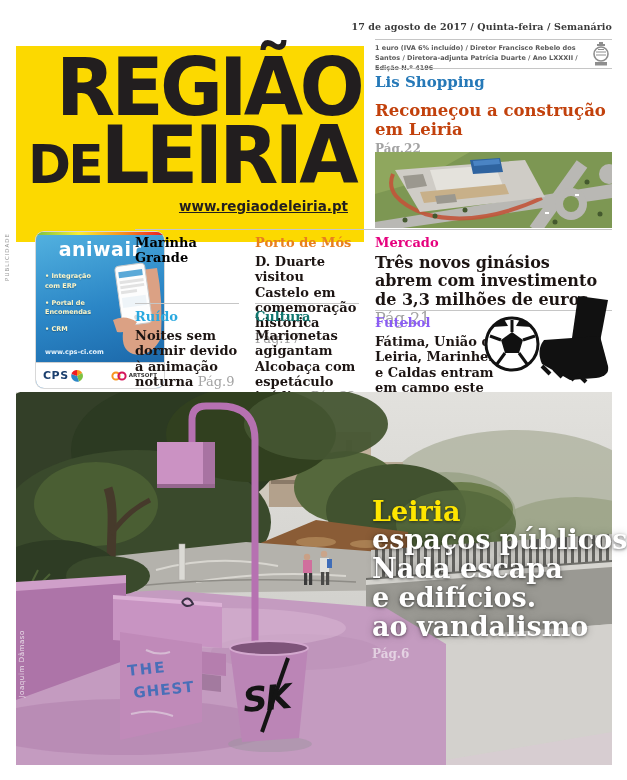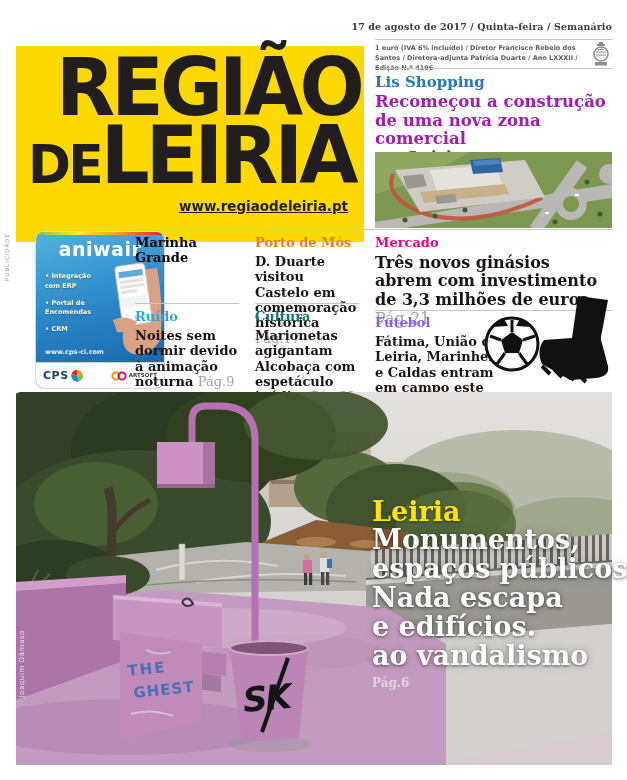--- a/index.html
+++ b/index.html
@@ -16,21 +16,21 @@
   .masthead{position:absolute;left:16px;top:46px;width:348px;height:196px;background:#fcd900;}
   .mh-line1{position:absolute;left:40px;top:2px;font:bold 80px/1 "DejaVu Sans","Liberation Sans",sans-serif;
             color:#221e1f;letter-spacing:-4px;transform:scaleX(.96);transform-origin:left top;white-space:nowrap;}
   .mh-line2{position:absolute;left:12px;top:70px;display:flex;align-items:baseline;transform:scaleX(.96);transform-origin:left top;}
   .mh-de{font:bold 54px/1 "DejaVu Sans",sans-serif;color:#221e1f;letter-spacing:-3px;}
   .mh-leiria{font:bold 80px/1 "DejaVu Sans",sans-serif;color:#221e1f;letter-spacing:-4px;}
   .mh-site{position:absolute;right:16px;top:154px;font:bold 13.5px/1 "DejaVu Sans",sans-serif;color:#221e1f;text-decoration:underline;}
   
   .lead{position:absolute;left:375px;top:74px;width:240px;}
   .lead .kick{font:bold 15px/1.15 "DejaVu Serif",serif;color:#2679b8;}
-  .lead .hl{font:bold 16.5px/1.12 "DejaVu Serif",serif;color:#a21caf;margin-top:2px;}
+  .lead .hl{font:bold 16.5px/1.12 "DejaVu Serif",serif;color:#c2410c;margin-top:11px;}
   .pageref{color:#a3a3a3;font-weight:normal;}
   .lead .pref{font:bold 12px/1 "DejaVu Serif",serif;color:#a3a3a3;margin-top:4px;}
   
   .story .kick{font:bold 13px/1.15 "DejaVu Serif",serif;}
   .story .blurb{font:bold 13px/1.18 "DejaVu Serif",serif;color:#1c1412;margin-top:3px;}
   .story.big .blurb{font-size:16px;line-height:1.16;}
   
   .vtext{position:absolute;writing-mode:vertical-rl;transform:rotate(180deg);
          font:5.5px "DejaVu Sans",sans-serif;color:#9a9a9a;letter-spacing:1px;}
   .photocredit{position:absolute;writing-mode:vertical-rl;transform:rotate(180deg);
@@ -80,21 +80,20 @@
       <span class="mh-de">DE</span>
         <span class="mh-leiria">LEIRIA</span>
     </div>
     <div class="mh-site">www.regiaodeleiria.pt</div>
   </div>
 
   <div class="lead">
     <div class="kick">Lis Shopping</div>
     <div class="hl">
       <div>Recomeçou a construção</div>
-      <div>de uma nova zona comercial</div>
       <div>em Leiria</div>
     </div>
     <div class="pref">Pág.22</div>
   </div>
 
   <svg class="abs" style="left:375px;top:152px;" width="237" height="76" viewBox="0 0 237 76">
     <rect width="237" height="76" fill="#7d9753"></rect>
     <polygon points="0,0 95,0 42,30 0,42" fill="#8fa75e"></polygon>
     <polygon points="0,70 237,32 237,46 0,80" fill="#b9b8b4"></polygon>
     <path d="M160,78 L207,12" stroke="#b9b8b4" stroke-width="13" fill="none"></path>
@@ -322,21 +321,20 @@
       <path d="M214,258 L292,254 L283,346 L226,350 Z" fill="#bb85b6"></path>
       <ellipse cx="253" cy="256" rx="39" ry="7" fill="#7e547a"></ellipse>
       <ellipse cx="253" cy="256" rx="39" ry="7" fill="none" stroke="#d3a8ce" stroke-width="2"></ellipse>
       <text x="228" y="320" transform="rotate(-5 228 320)" font-family="DejaVu Sans" font-weight="bold" font-style="italic" font-size="34" fill="#141414" letter-spacing="-2">SK</text>
       <path d="M272,266 L246,340" stroke="#141414" stroke-width="4"></path>
     </g>
   </svg>
 
   <div class="mainhl">
     <div class="kick">Leiria</div>
-    <div class="line">Monumentos,</div>
     <div class="line">espaços públicos</div>
     <div class="line">Nada escapa</div>
     <div class="line">e edifícios.</div>
     <div class="line">ao vandalismo</div>
     <div class="pref">Pág.6</div>
   </div>
 
   <div class="photocredit" style="left:18px;top:630px;">Joaquim Dâmaso</div>
 
 </div>

